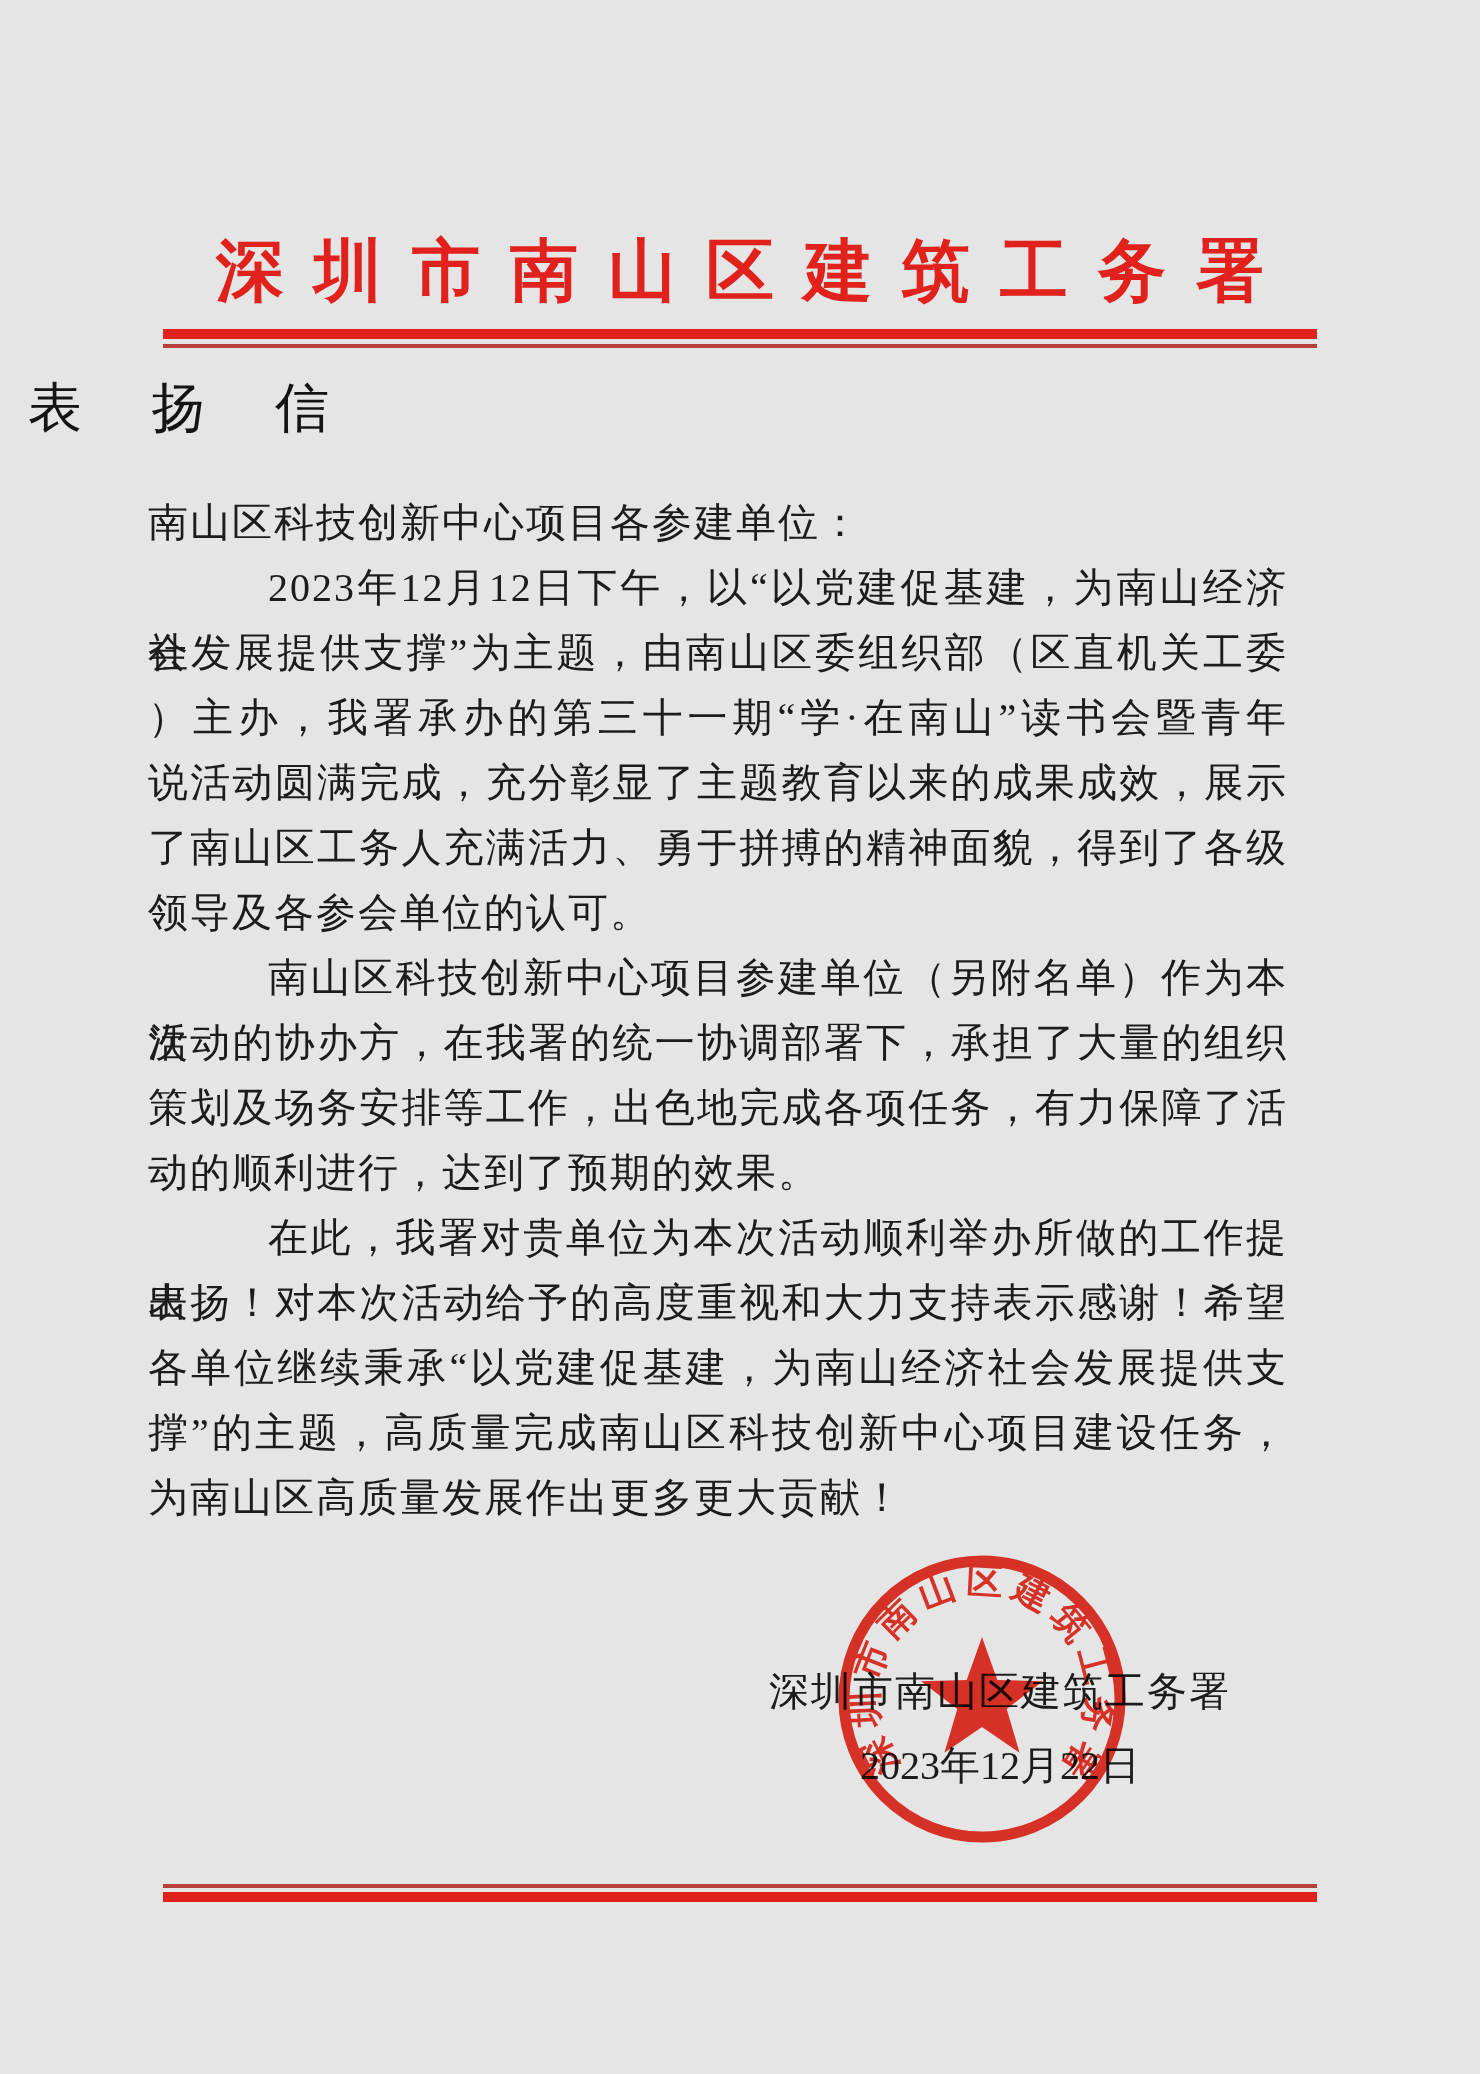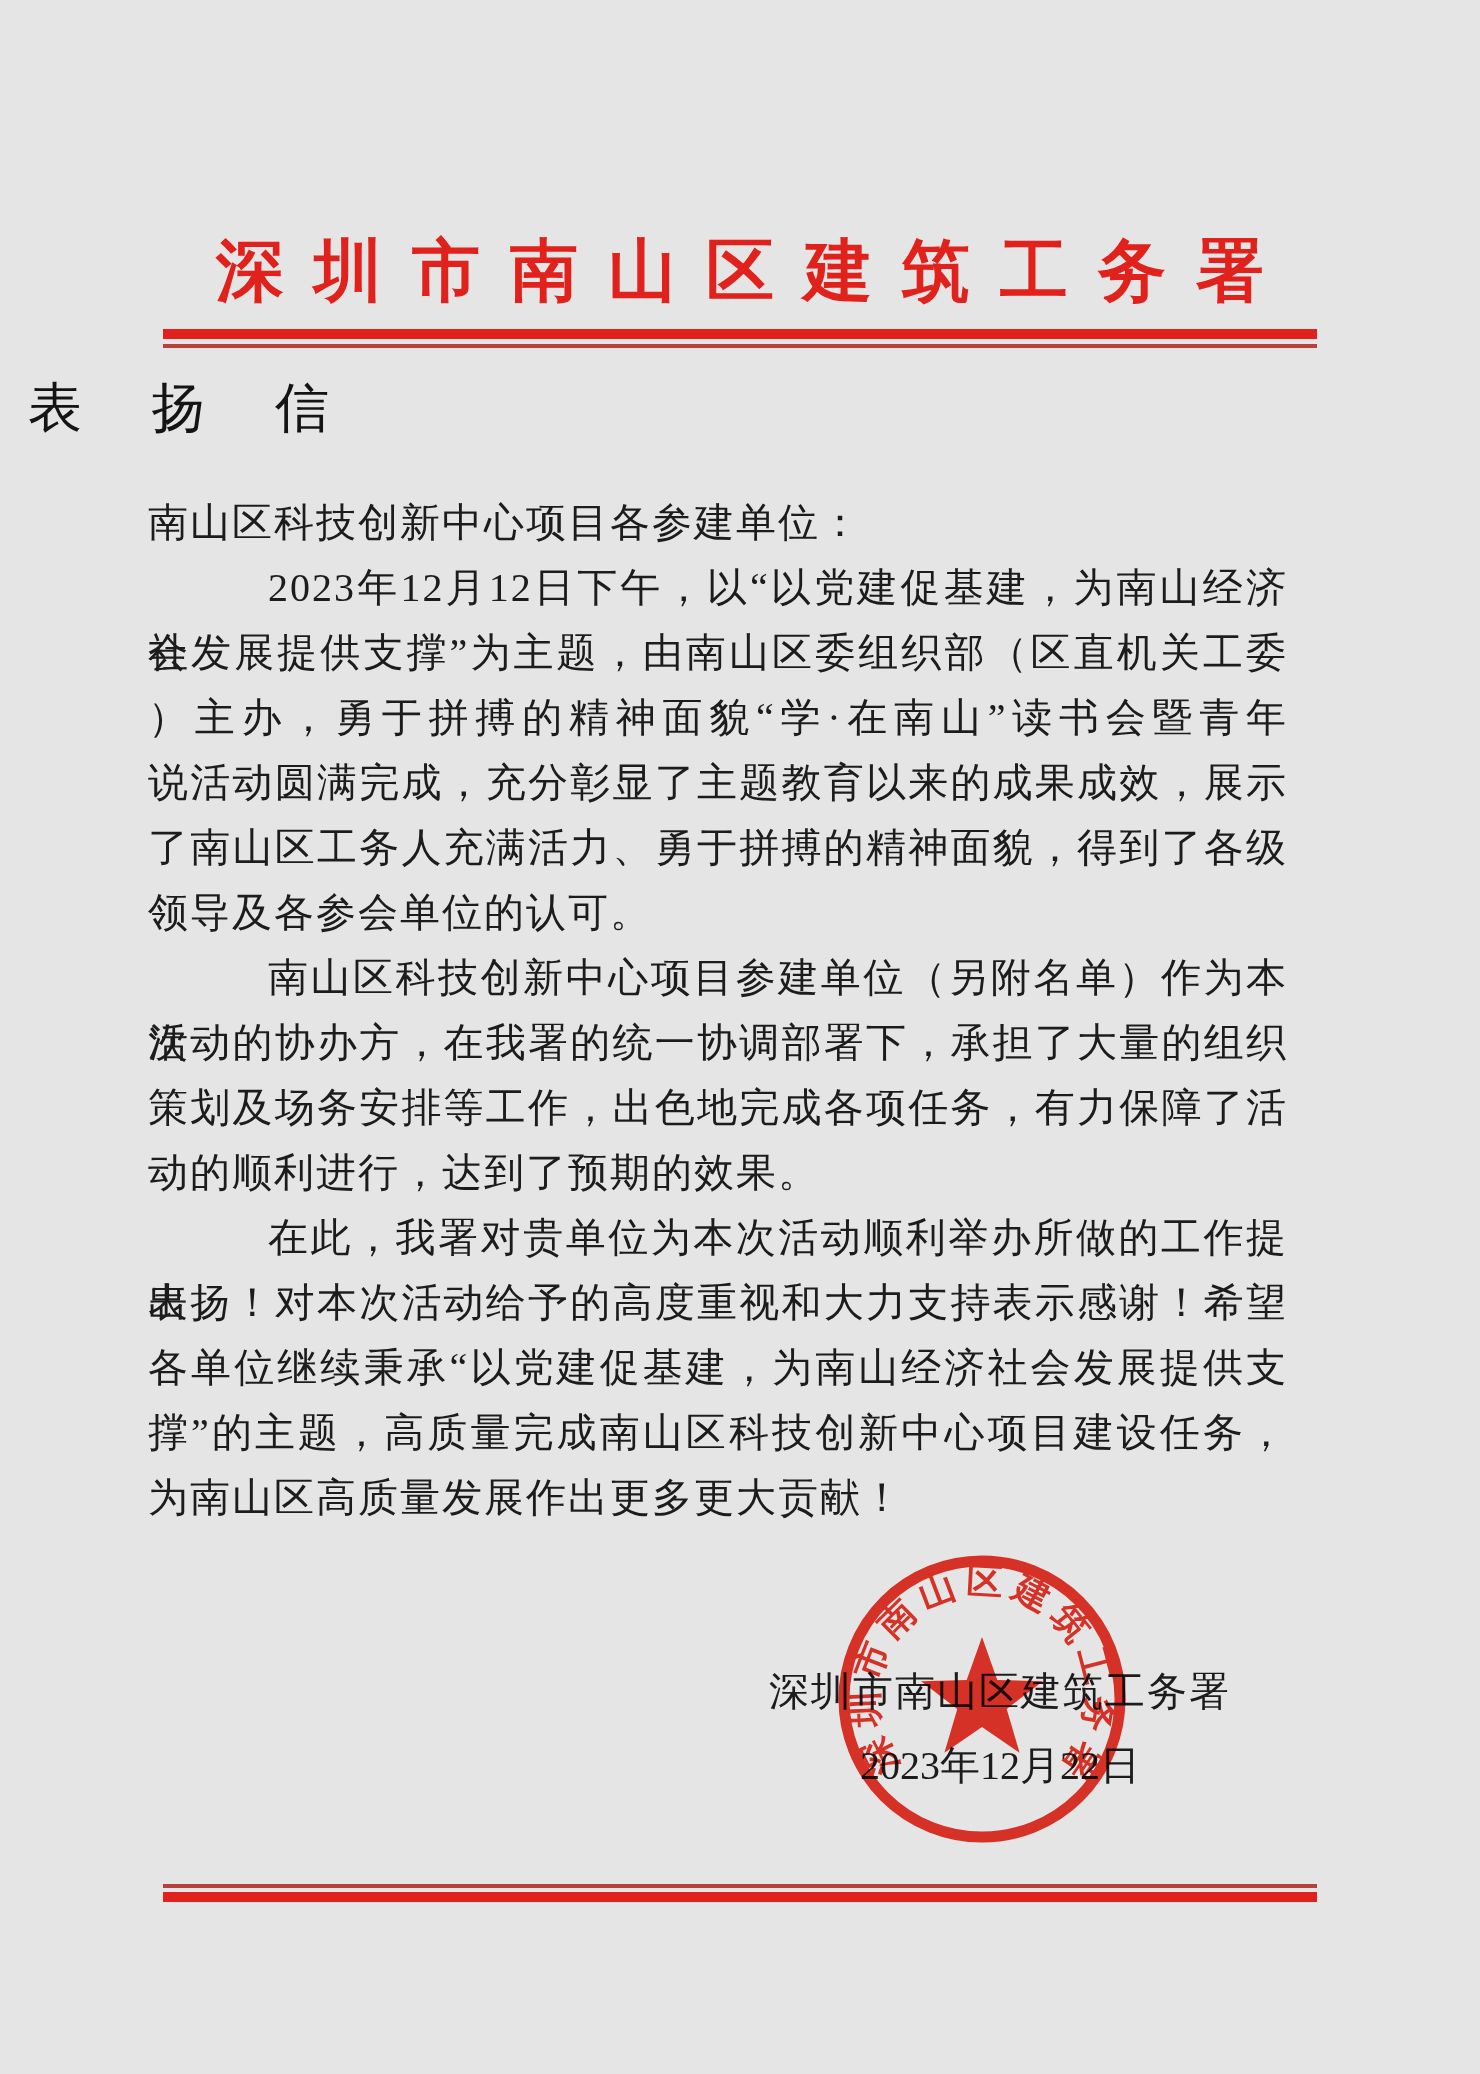--- a/index.html
+++ b/index.html
@@ -103,21 +103,21 @@
   <div class="rule rule-thick rule-top-thick"></div>
   <div class="rule rule-thin  rule-top-thin"></div>
 
   <h1 class="doc-title">表 扬 信</h1>
 
   <div class="body-text">
     <div class="line salutation">南山区科技创新中心项目各参建单位：</div>
 
   <div class="line indent fill">2023年12月12日下午，以“以党建促基建，为南山经济社</div>
       <div class="line fill">会发展提供支撑”为主题，由南山区委组织部（区直机关工委</div>
-      <div class="line fill">）主办，勇于拼搏的精神面貌“学·在南山”读书会暨青年</div>
+      <div class="line fill">）主办，我署承办的第三十一期“学·在南山”读书会暨青年</div>
       <div class="line fill">说活动圆满完成，充分彰显了主题教育以来的成果成效，展示</div>
       <div class="line fill">了南山区工务人充满活力、勇于拼搏的精神面貌，得到了各级</div>
       <div class="line">领导及各参会单位的认可。</div>
       <div class="line indent fill">南山区科技创新中心项目参建单位（另附名单）作为本次</div>
       <div class="line fill">活动的协办方，在我署的统一协调部署下，承担了大量的组织</div>
       <div class="line fill">策划及场务安排等工作，出色地完成各项任务，有力保障了活</div>
       <div class="line">动的顺利进行，达到了预期的效果。</div>
       <div class="line indent fill">在此，我署对贵单位为本次活动顺利举办所做的工作提出</div>
       <div class="line fill">表扬！对本次活动给予的高度重视和大力支持表示感谢！希望</div>
       <div class="line fill">各单位继续秉承“以党建促基建，为南山经济社会发展提供支</div>

